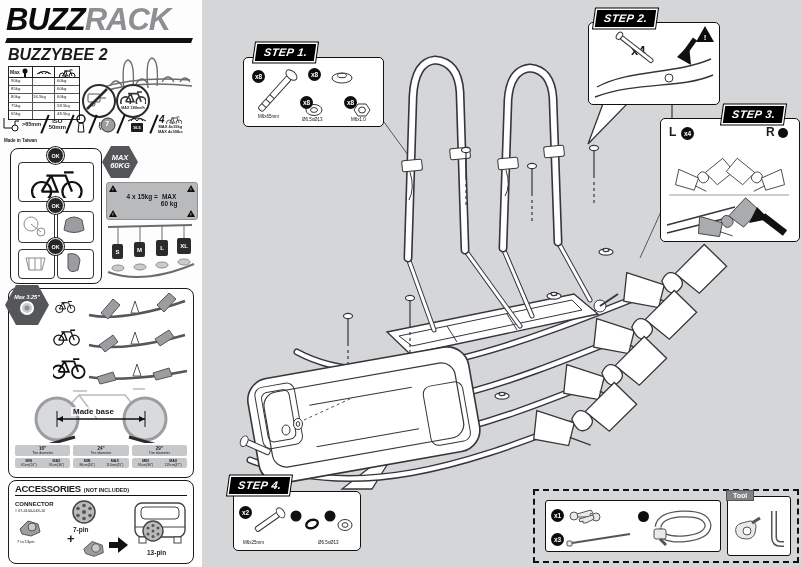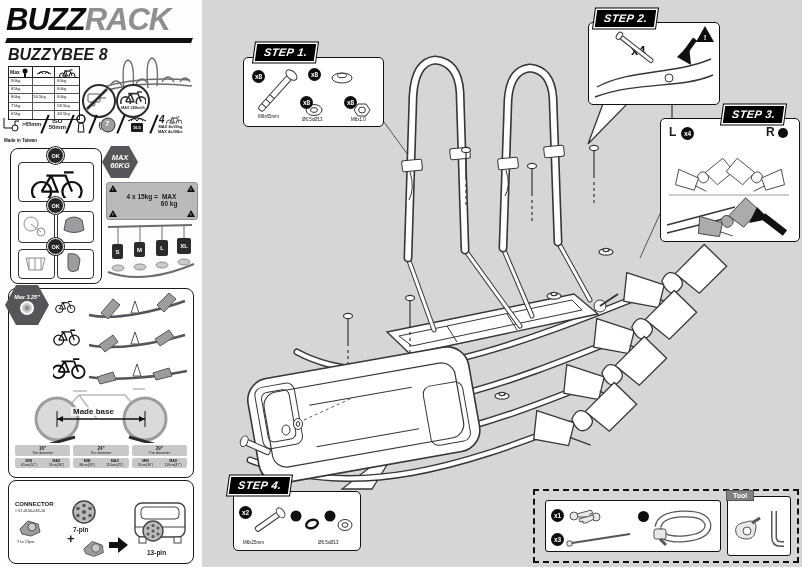--- a/index.html
+++ b/index.html
@@ -57,21 +57,21 @@
   </defs>
     </svg>
 
   
   <div class="sidebar">
 
     <div class="abs" style="left:6px;top:2px;font-size:31px;font-weight:800;font-style:italic;letter-spacing:-1px;">
       <span style="color:#0b0b0b;">BUZZ</span><span style="color:#8d8f92;">RACK</span>
     </div>
     <div class="abs" style="left:6px;top:38px;width:186px;height:5px;background:#101010;transform:skewX(-20deg);"></div>
-    <div class="abs" style="left:8px;top:46px;font-size:16px;font-weight:800;font-style:italic;">BUZZYBEE 8</div>
+    <div class="abs" style="left:8px;top:46px;font-size:16px;font-weight:800;font-style:italic;">BUZZYBEE 2</div>
 
     <svg class="abs" style="left:96px;top:52px;" width="102" height="44" viewBox="0 0 102 44">
       <g stroke="#6a6c6e" fill="none" stroke-width="1.4">
         <path d="M28,38 Q25,10 32,8 Q39,10 37,36"></path>
           <path d="M52,36 Q49,8 56,6 Q63,8 61,34"></path>
         <path d="M6,40 Q40,28 96,34"></path>
           <path d="M4,36 Q40,24 94,28"></path>
         <path d="M14,34 q6,-10 12,0"></path>
           <path d="M40,32 q6,-10 12,0"></path>
           <path d="M66,30 q6,-10 12,0"></path>
@@ -355,20 +355,24 @@
               <span style="font-size:3.6px;font-weight:700;">MIN</span>
               <span style="font-size:3.6px;font-weight:700;">MAX</span>
               <span style="font-size:3.4px;">91cm(36")</span>
               <span style="font-size:3.4px;">119cm(47")</span>
             </div>
         </div>
       </div>
     </div>
 
     <div class="panel" style="left:8px;top:480px;width:184px;height:82px;">
+      <div style="position:absolute;left:6px;top:2px;right:6px;border-bottom:1.4px solid #111;padding-bottom:1px;display:flex;align-items:baseline;gap:3px;">
+        <span style="font-size:9.5px;font-weight:800;letter-spacing:-.3px;">ACCESSORIES</span>
+        <span style="font-size:5.5px;font-weight:800;">(NOT INCLUDED)</span>
+      </div>
       <div class="abs" style="left:6px;top:20px;font-size:6px;font-weight:800;">CONNECTOR</div>
       <div class="abs" style="left:6px;top:28px;font-size:3.8px;"># 67-0100-043-10</div>
       <svg class="abs" style="left:8px;top:34px;" width="28" height="22" viewBox="0 0 28 22">
           <path d="M3,14 l8,-8 l10,3 l2,8 l-9,4 l-9,-2 z" fill="#9b9da0" stroke="#555"></path>
           <circle cx="15" cy="12" r="4" fill="#c9cacc" stroke="#555"></circle>
         </svg>
       <div class="abs" style="left:8px;top:58px;font-size:4px;">7 to 13pin</div>
       <svg class="abs" style="left:62px;top:18px;" width="26" height="26" viewBox="0 0 26 26">
           <circle cx="13" cy="13" r="11" fill="#b9babc" stroke="#444" stroke-width="1.5"></circle>
           <circle cx="13" cy="13" r="2" fill="#555"></circle>

